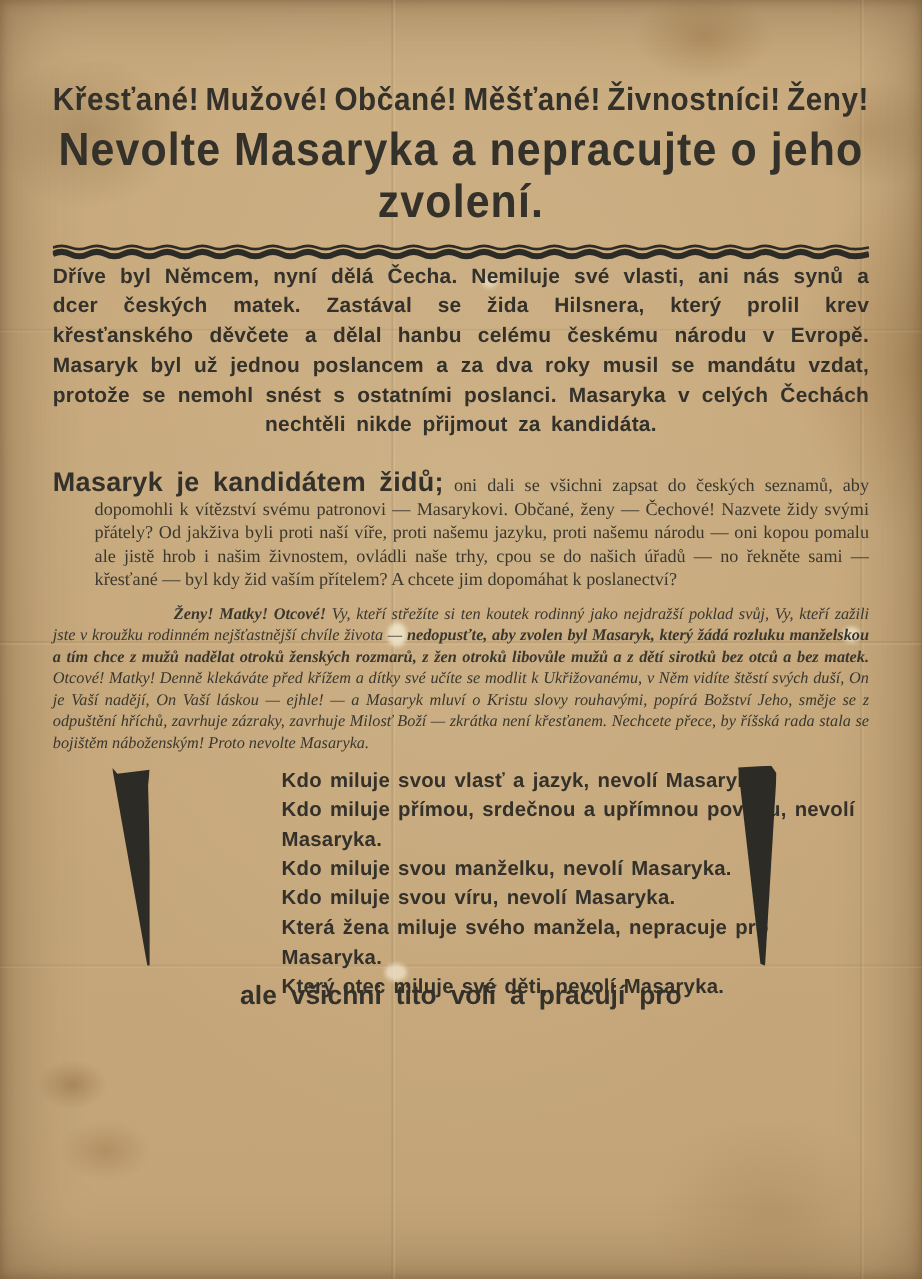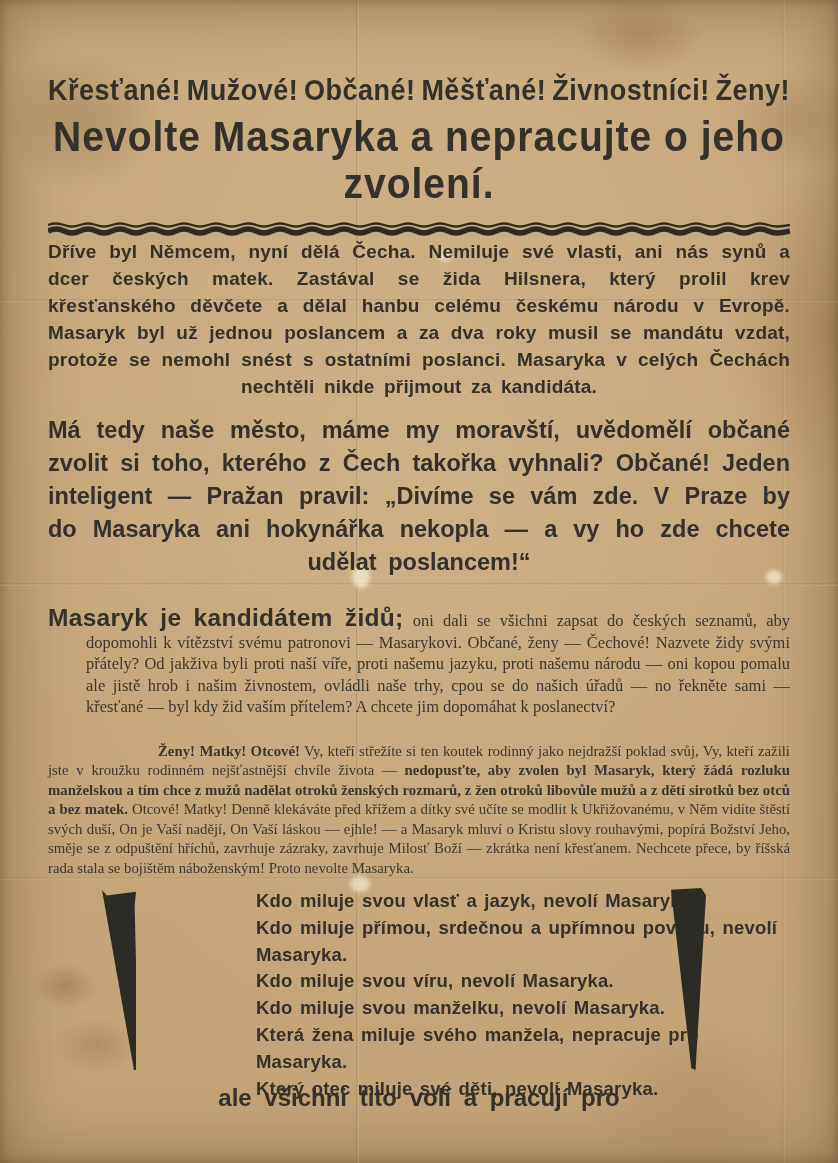--- a/index.html
+++ b/index.html
@@ -52,21 +52,21 @@
   }
   .section{
     margin-top:28px;font-family:"Liberation Serif", serif;font-size:16.5px;line-height:21.5px;
     text-align:justify;padding-left:38px;text-indent:-38px;color:#3a372e;
   }
   .section .sec-head{
     font-family:"Liberation Sans", sans-serif;font-weight:bold;font-size:24.5px;
     color:#33312a;letter-spacing:.3px;
   }
   .appeal{
-    margin-top:24px;font-family:"Liberation Serif", serif;
+    margin-top:12px;font-family:"Liberation Serif", serif;font-style:italic;
     font-size:14.8px;line-height:19.5px;text-align:justify;text-indent:110px;color:#3a372e;
   }
   .appeal .b{font-weight:bold;}
 
   .list-block{position:relative;margin-top:10px;height:190px;}
   .wedge{position:absolute;background:#2d2b25;}
   .wedge-left{left:54px;top:2px;width:34px;height:180px;
     clip-path:polygon(0% 0%, 14% 3%, 100% 1%, 96% 9%, 108% 100%, 94% 100%);}
   .wedge-right{right:84px;top:0;width:35px;height:182px;
     clip-path:polygon(0% 1%, 86% 0%, 100% 4%, 70% 100%, 58% 99%);}
@@ -103,35 +103,34 @@
 
     <div class="headline">Nevolte Masaryka a nepracujte o jeho zvolení.</div>
 
     <svg class="rule-wavy" width="742" height="16" viewBox="0 0 742 16">
       <path d="M0,4 Q8,1 16,4 T32,4 T48,4 T64,4 T80,4 T96,4 T112,4 T128,4 T144,4 T160,4 T176,4 T192,4 T208,4 T224,4 T240,4 T256,4 T272,4 T288,4 T304,4 T320,4 T336,4 T352,4 T368,4 T384,4 T400,4 T416,4 T432,4 T448,4 T464,4 T480,4 T496,4 T512,4 T528,4 T544,4 T560,4 T576,4 T592,4 T608,4 T624,4 T640,4 T656,4 T672,4 T688,4 T704,4 T720,4 T742,4" fill="none" stroke="#2d2b25" stroke-width="2.4"></path>
       <path d="M0,10 Q8,6 16,10 T32,10 T48,10 T64,10 T80,10 T96,10 T112,10 T128,10 T144,10 T160,10 T176,10 T192,10 T208,10 T224,10 T240,10 T256,10 T272,10 T288,10 T304,10 T320,10 T336,10 T352,10 T368,10 T384,10 T400,10 T416,10 T432,10 T448,10 T464,10 T480,10 T496,10 T512,10 T528,10 T544,10 T560,10 T576,10 T592,10 T608,10 T624,10 T640,10 T656,10 T672,10 T688,10 T704,10 T720,10 T742,10" fill="none" stroke="#2d2b25" stroke-width="5.5"></path>
     </svg>
 
     <div class="para-bold">Dříve byl Němcem, nyní dělá Čecha. Nemiluje své vlasti, ani nás synů a dcer českých matek. Zastával se žida Hilsnera, který prolil krev křesťanského děvčete a dělal hanbu celému českému národu v Evropě. Masaryk byl už jednou poslancem a za dva roky musil se mandátu vzdat, protože se nemohl snést s ostatními poslanci. Masaryka v celých Čechách nechtěli nikde přijmout za kandidáta.</div>
 
-    <div class="para-city">Má tedy naše město, máme my moravští, uvědomělí občané zvolit si toho, kterého z Čech takořka vyhnali? Občané! Jeden inteligent — Pražan pravil: „Divíme se vám zde. V Praze by do Masaryka ani hokynářka nekopla — a vy ho zde chcete udělat poslancem!“</div>
 
     <div class="section"><span class="sec-head">Masaryk je kandidátem židů;</span><span> oni dali se všichni zapsat do českých seznamů, aby dopomohli k vítězství svému patronovi — Masarykovi. Občané, ženy — Čechové! Nazvete židy svými přátely? Od jakživa byli proti naší víře, proti našemu jazyku, proti našemu národu — oni kopou pomalu ale jistě hrob i našim živnostem, ovládli naše trhy, cpou se do našich úřadů — no řekněte sami — křesťané — byl kdy žid vaším přítelem? A chcete jim dopomáhat k poslanectví?</span></div>
 
 
     <div class="appeal"><span class="b">Ženy! Matky! Otcové!</span><span> Vy, kteří střežíte si ten koutek rodinný jako nejdražší poklad svůj, Vy, kteří zažili jste v kroužku rodinném nejšťastnější chvíle života — </span><span class="b">nedopusťte, aby zvolen byl Masaryk, který žádá rozluku manželskou a tím chce z mužů nadělat otroků ženských rozmarů, z žen otroků libovůle mužů a z dětí sirotků bez otců a bez matek.</span><span> Otcové! Matky! Denně klekáváte před křížem a dítky své učíte se modlit k Ukřižovanému, v Něm vidíte štěstí svých duší, On je Vaší nadějí, On Vaší láskou — ejhle! — a Masaryk mluví o Kristu slovy rouhavými, popírá Božství Jeho, směje se z odpuštění hříchů, zavrhuje zázraky, zavrhuje Milosť Boží — zkrátka není křesťanem. Nechcete přece, by říšská rada stala se bojištěm náboženským! Proto nevolte Masaryka.</span></div>
 
     <div class="list-block">
       <div class="wedge wedge-left"></div>
       <div class="wedge wedge-right"></div>
       <div class="mlist">
         <div>Kdo miluje svou vlasť a jazyk, nevolí Masaryka.</div>
         <div>Kdo miluje přímou, srdečnou a upřímnou povahu, nevolí Masaryka.</div>
+        <div>Kdo miluje svou manželku, nevolí Masaryka.</div>
         <div>Kdo miluje svou víru, nevolí Masaryka.</div>
-        <div>Kdo miluje svou manželku, nevolí Masaryka.</div>
         <div>Která žena miluje svého manžela, nepracuje pro Masaryka.</div>
         <div>Který otec miluje své děti, nevolí Masaryka.</div>
 
       </div>
     </div>
 
     <div class="bridge">ale všichni tito volí a pracují pro</div>
 
   </div>
 </div>

